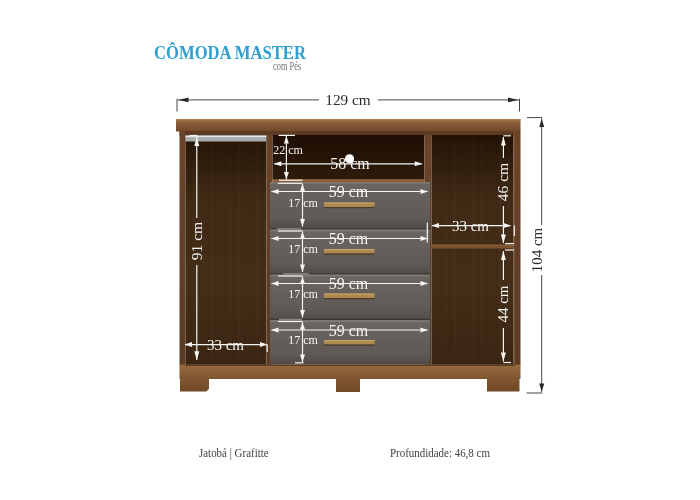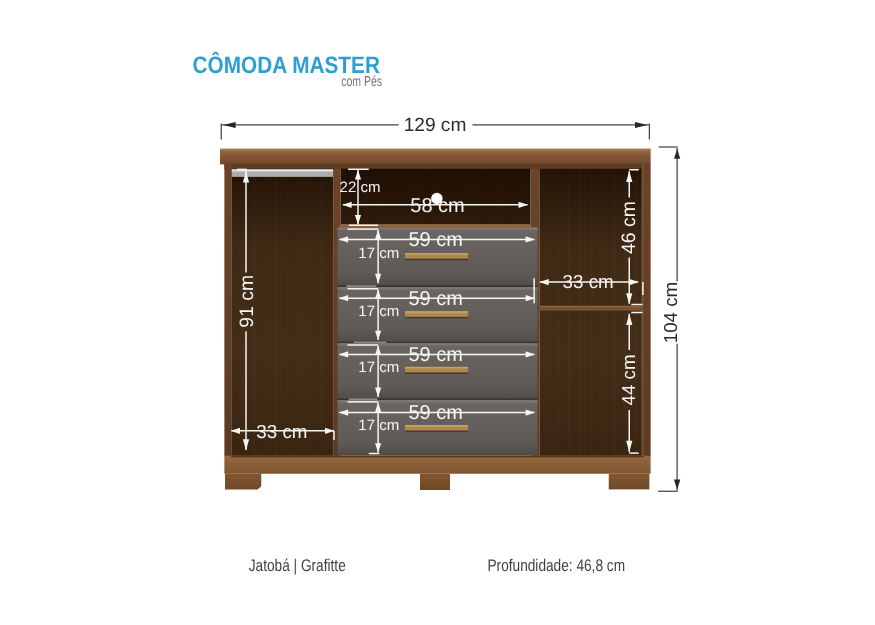--- a/index.html
+++ b/index.html
@@ -1,16 +1,16 @@
 <!DOCTYPE html>
 <html><head>
 <meta charset="utf-8">
 <style>
 html,body{margin:0;padding:0;background:#ffffff;}
-#page{position:relative;width:700px;height:500px;background:#ffffff;overflow:hidden;font-family:Liberation Sans, sans-serif;}
+#page{position:relative;width:700px;height:500px;background:#ffffff;overflow:hidden;font-family:Liberation Serif, serif;}
 .abs{position:absolute;}
 </style>
 </head>
 <body>
 <div id="page">
 
 <div class="abs" style="left:154px;top:42px;font-size:19px;font-weight:bold;color:#2d9fd2;transform:scaleX(0.875);transform-origin:0 0;white-space:nowrap;">CÔMODA MASTER</div>
 
 <div class="abs" style="left:273px;top:59.5px;font-size:11.5px;color:#747478;transform:scaleX(0.73);transform-origin:0 0;white-space:nowrap;">com Pés</div>
 

